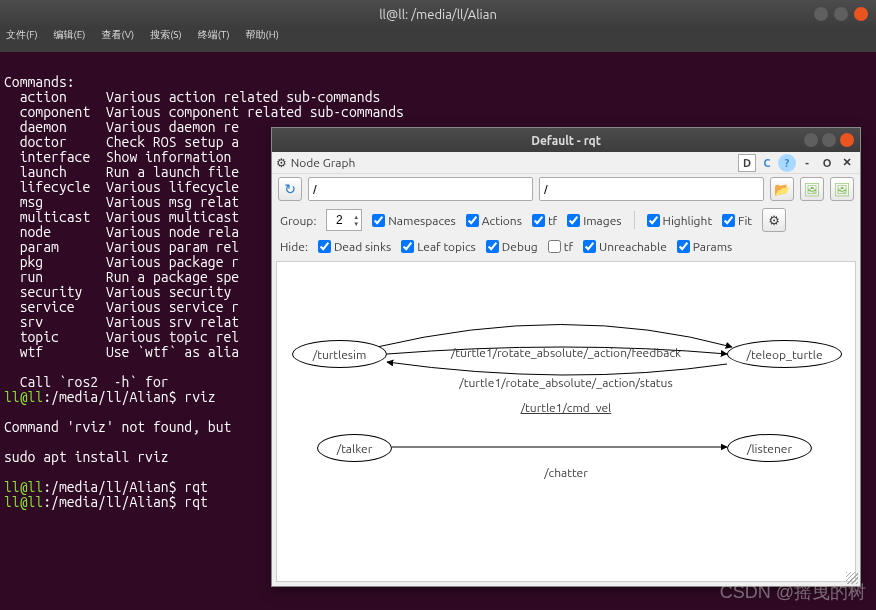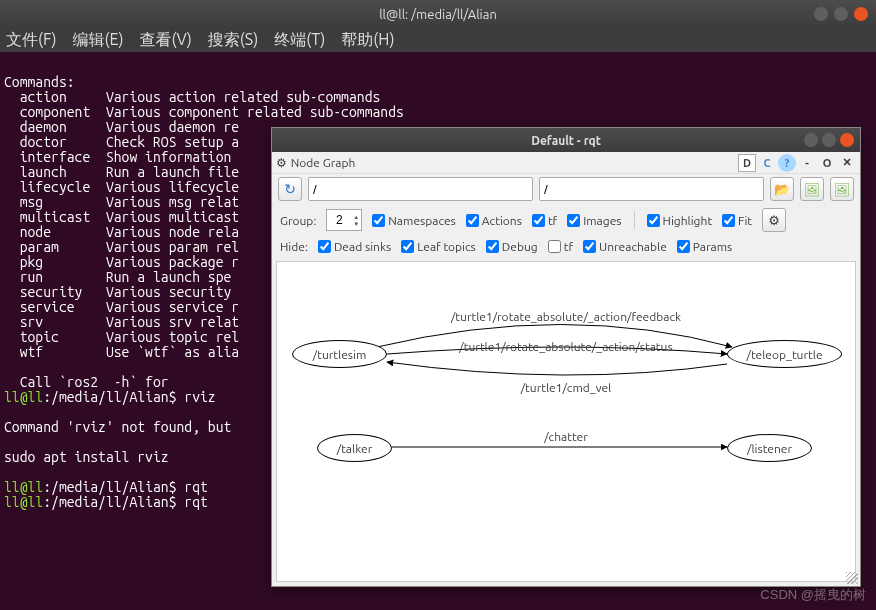--- a/index.html
+++ b/index.html
@@ -4,21 +4,21 @@
 <style>
 * { margin: 0; padding: 0; box-sizing: border-box; }
 body { font-family: "Ubuntu Mono", "DejaVu Sans Mono", monospace; width: 876px; height: 610px; background: #300a24; overflow: hidden; position: relative; }
 
 
 .term-titlebar { height: 28px; background: linear-gradient(#4c4c4c, #3c3c3c); display: flex; align-items: center; justify-content: center; color: #ddd; font-family: "Ubuntu", sans-serif; font-size: 13px; position: relative; }
 .term-titlebar .btns { position: absolute; right: 8px; display: flex; gap: 6px; }
 .term-titlebar .btn { width: 14px; height: 14px; border-radius: 7px; background: #5f5f5f; }
 .term-titlebar .btn:last-child { background: #e95420; }
 
-.menubar { height: 24px; background: #3c3c3c; display: flex; align-items: center; padding: 0 6px; gap: 16px; color: #ddd; font-family: "Ubuntu", sans-serif; font-size: 16px; }
+.menubar { height: 24px; background: #3c3c3c; display: flex; align-items: flex-start; padding: 0 6px; gap: 16px; color: #ddd; font-family: "Ubuntu", sans-serif; font-size: 10px; }
 .menubar span { cursor: pointer; }
 
 .term-body { padding: 8px 4px; color: #fff; font-size: 14px; line-height: 15px; white-space: pre; }
 .prompt-user { color: #8ae234; }
 .prompt-path { color: #ffffff; }
 .txt { color: #fff; }
 
 
 .rqt-window { position: absolute; left: 271px; top: 127px; width: 590px; height: 460px; background: #f0f0f0; border: 1px solid #888; box-shadow: 0 4px 12px rgba(0,0,0,.4); font-family: "Ubuntu", sans-serif; font-size: 12px; color: #3c3c3c; display: flex; flex-direction: column; }
 
@@ -48,24 +48,24 @@
 .rqt-opts { padding: 4px 8px; display: flex; align-items: center; gap: 10px; font-size: 12px; flex-wrap: wrap; }
 .rqt-opts .sep { border-left: 1px solid #ccc; height: 18px; margin: 0 2px; }
 .spinbox { display: inline-flex; align-items: center; border: 1px solid #aaa; background: #fff; height: 22px; }
 .spinbox input { border: none; width: 24px; text-align: center; font-size: 12px; }
 .spinbox .sp { display: flex; flex-direction: column; font-size: 6px; line-height: 7px; padding: 0 2px; cursor: pointer; color: #555; }
 .chk { display: inline-flex; align-items: center; gap: 3px; cursor: pointer; }
 .chk input { margin: 0; }
 
 .rqt-canvas { flex: 1; background: #fff; margin: 4px; border: 1px solid #ccc; position: relative; }
 .node { position: absolute; border: 1.5px solid #000; border-radius: 50%; background: #fff; display: flex; align-items: center; justify-content: center; font-size: 12px; padding: 0 12px; height: 28px; }
-.edge-label { position: absolute; font-size: 12px; text-align: center; width: 100%; }
+.edge-label { position: absolute; font-size: 12px; text-align: center; width: 100%; margin-top: 36px; }
 svg.edges { position: absolute; top: 0; left: 0; width: 100%; height: 100%; pointer-events: none; }
 
-.watermark { position: absolute; right: 10px; bottom: 6px; color: rgba(220,220,220,.45); font-size: 13px; font-family: sans-serif; }
+.watermark { position: absolute; right: 10px; bottom: 6px; color: rgba(220,220,220,.45); font-size: 18px; font-family: sans-serif; }
 .resize-grip { position: absolute; right: 2px; bottom: 2px; width: 12px; height: 12px; background: repeating-linear-gradient(135deg,#aaa,#aaa 1px,transparent 1px,transparent 3px); }
 </style>
 </head>
 <body>
 
 <div class="term-titlebar">
   <span>ll@ll: /media/ll/Alian</span>
   <div class="btns">
     <div class="btn"></div>
     <div class="btn"></div>
@@ -87,21 +87,21 @@
 <span class="txt">  daemon     Various daemon re</span>
 <span class="txt">  doctor     Check ROS setup a</span>
 <span class="txt">  interface  Show information </span>
 <span class="txt">  launch     Run a launch file</span>
 <span class="txt">  lifecycle  Various lifecycle</span>
 <span class="txt">  msg        Various msg relat</span>
 <span class="txt">  multicast  Various multicast</span>
 <span class="txt">  node       Various node rela</span>
 <span class="txt">  param      Various param rel</span>
 <span class="txt">  pkg        Various package r</span>
-<span class="txt">  run        Run a launch spe</span>
+<span class="txt">  run        Run a package spe</span>
 <span class="txt">  security   Various security </span>
 <span class="txt">  service    Various service r</span>
 <span class="txt">  srv        Various srv relat</span>
 <span class="txt">  topic      Various topic rel</span>
 <span class="txt">  wtf        Use `wtf` as alia</span>
 <span class="txt"></span>
 <span class="txt">  Call `ros2 <command></command> -h` for</span>
 <span class="prompt-user">ll@ll</span><span class="txt">:</span><span class="prompt-path">/media/ll/Alian</span><span class="txt">$ </span><span class="txt">rviz</span>
 
 <span class="txt">Command 'rviz' not found, but</span>
@@ -213,19 +213,19 @@
       <path d="M 110 92 Q 290 78 450 92" stroke="#000" fill="none" marker-end="url(#arrow)"></path>
       <path d="M 450 102 Q 290 125 110 100" stroke="#000" fill="none" marker-end="url(#arrow)"></path>
       <path d="M 115 185 L 450 185" stroke="#000" fill="none" marker-end="url(#arrow)"></path>
     </svg>
     <div class="node" style="left:450px; top:78px; width:115px;">/teleop_turtle</div>
     <div class="node" style="left:15px; top:78px; width:95px;">/turtlesim</div>
     <div class="node" style="left:40px; top:172px; width:75px;">/talker</div>
     <div class="node" style="left:450px; top:172px; width:85px;">/listener</div>
     <div class="edge-label" style="top:48px;">/turtle1/rotate_absolute/_action/feedback</div>
     <div class="edge-label" style="top:78px;">/turtle1/rotate_absolute/_action/status</div>
-    <div class="edge-label" style="top:119px;">/turtle1/cmd_vel</div>
+    <div class="edge-label" style="top:103px;text-decoration:underline;">/turtle1/cmd_vel</div>
     <div class="edge-label" style="top:168px;">/chatter</div>
   </div>
   <div class="resize-grip"></div>
 </div>
 
 <div class="watermark">CSDN @摇曳的树</div>
 
 </body></html>

